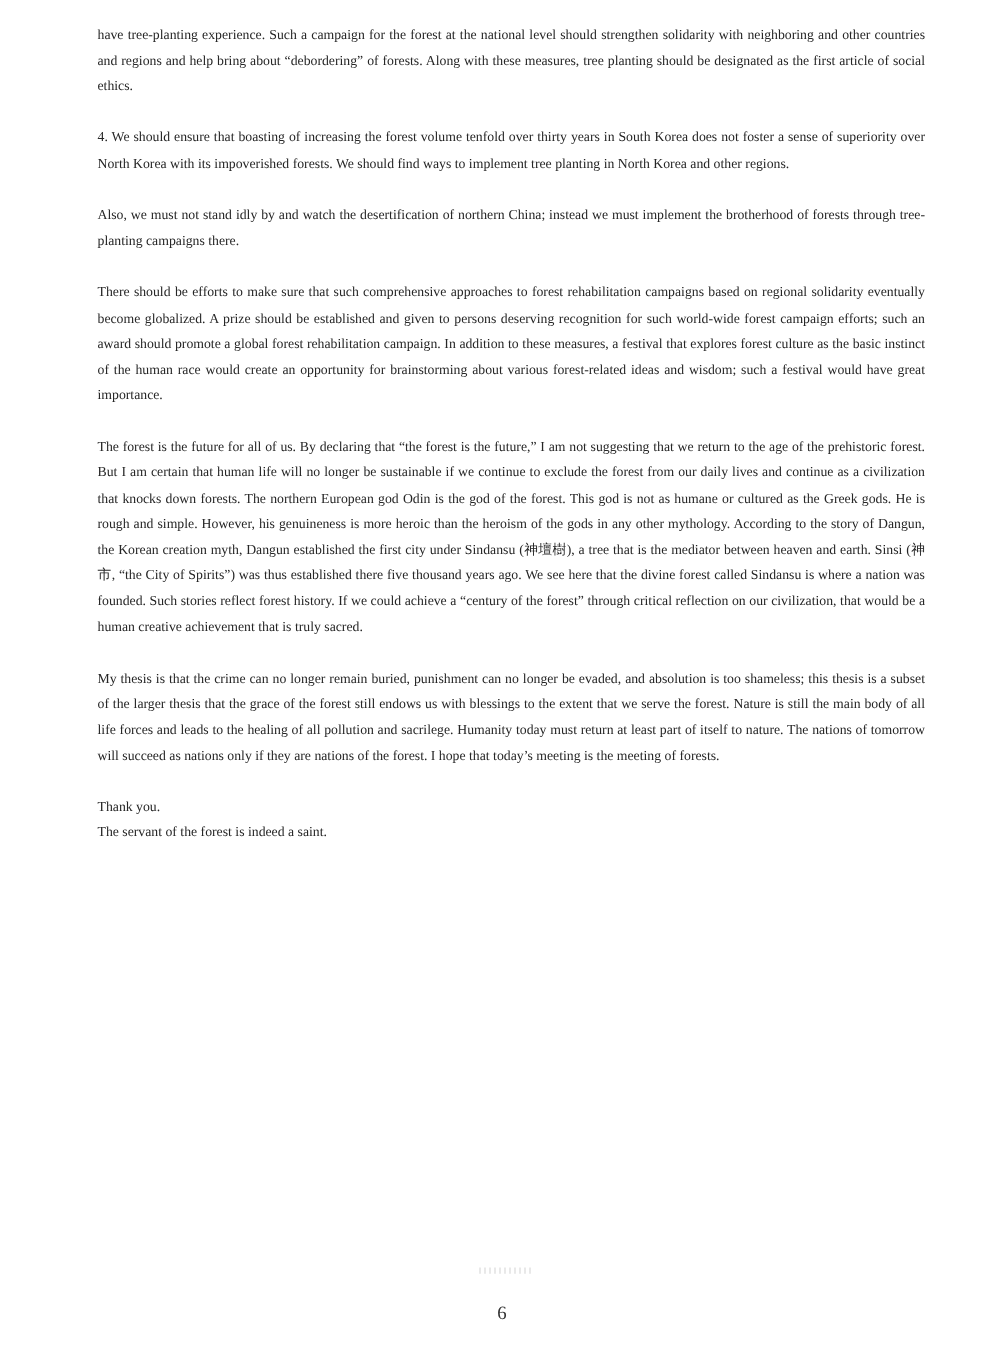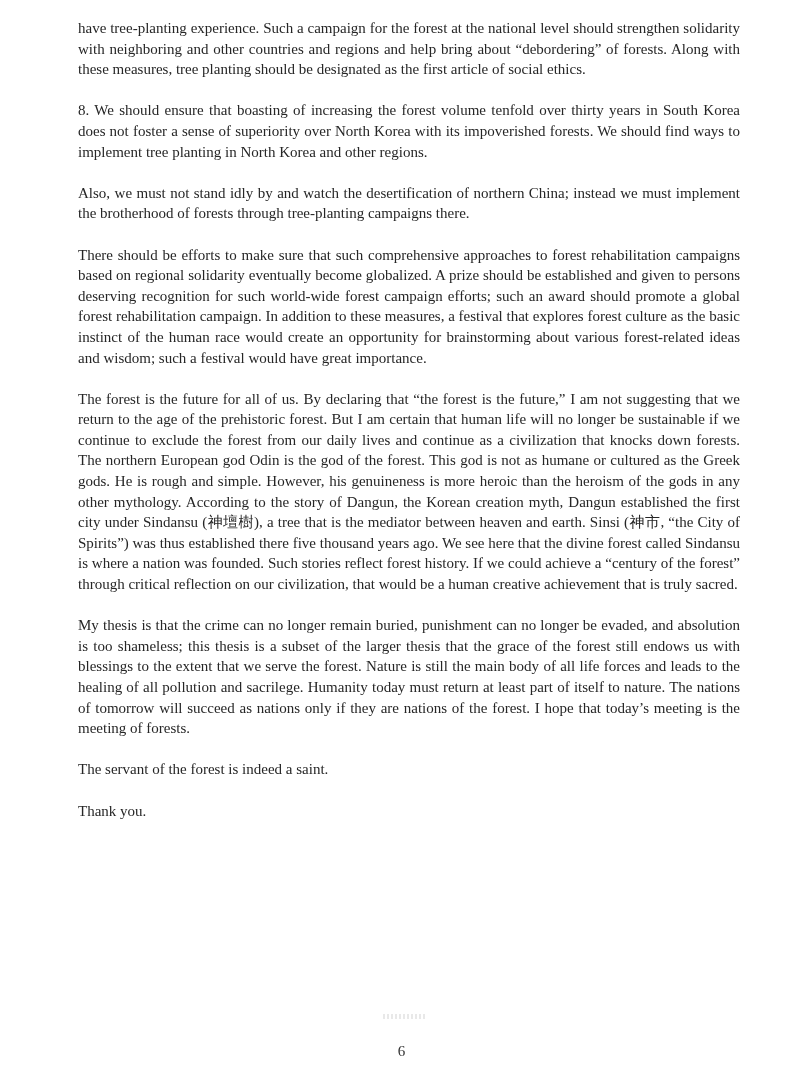--- a/index.html
+++ b/index.html
@@ -13,21 +13,21 @@
       position: relative;
       overflow: hidden;
       font-family: "Liberation Serif", "DejaVu Serif", serif;
       color: #262626;
     }
     .page {
       position: absolute;
       left: 78px;
       top: 18px;
       width: 662px;
-      font-size: 15px;
+      font-size: 11px;
       line-height: 20.6px;
     }
     .para {
       margin: 0 0 20.6px 0;
       text-align: justify;
       text-align-last: left;
     }
     .para.last { margin-bottom: 0; }
     .ital { }
     .page-number {
@@ -47,23 +47,23 @@
       height: 5px;
       background: repeating-linear-gradient(90deg, #e3e3e3 0 2px, transparent 2px 4px);
       opacity: 0.8;
     }
   </style>
 </head>
 <body>
 
 <div class="page">
   <p class="para">have tree-planting experience. Such a campaign for the forest at the national level should strengthen solidarity with neighboring and other countries and regions and help bring about “debordering” of forests. Along with these measures, tree planting should be designated as the first article of social ethics.</p>
-  <p class="para">8. We should ensure that boasting of increasing the forest volume tenfold over thirty years in South Korea does not foster a sense of superiority over North Korea with its impoverished forests. We should find ways to implement tree planting in North Korea and other regions.</p>
+  <p class="para">4. We should ensure that boasting of increasing the forest volume tenfold over thirty years in South Korea does not foster a sense of superiority over North Korea with its impoverished forests. We should find ways to implement tree planting in North Korea and other regions.</p>
   <p class="para">Also, we must not stand idly by and watch the desertification of northern China; instead we must implement the brotherhood of forests through tree-planting campaigns there.</p>
   <p class="para">There should be efforts to make sure that such comprehensive approaches to forest rehabilitation campaigns based on regional solidarity eventually become globalized. A prize should be established and given to persons deserving recognition for such world-wide forest campaign efforts; such an award should promote a global forest rehabilitation campaign. In addition to these measures, a festival that explores forest culture as the basic instinct of the human race would create an opportunity for brainstorming about various forest-related ideas and wisdom; such a festival would have great importance.</p>
   <p class="para"><span>The forest is the future for all of us. By declaring that “the forest is the future,” I am not suggesting that we return to the age of the prehistoric forest. But I am certain that human life will no longer be sustainable if we continue to exclude the forest from our daily lives and continue as a civilization that knocks down forests. The northern European god Odin is the god of the forest. This god is not as humane or cultured as the Greek gods. He is rough and simple. However, his genuineness is more heroic than the heroism of the gods in any other mythology. According to the story of Dangun, the Korean creation myth, Dangun established the first city under </span><span class="ital">Sindansu</span><span> (神壇樹), a tree that is the mediator between heaven and earth. Sinsi (神市, “the City of Spirits”) was thus established there five thousand years ago. We see here that the divine forest called </span><span class="ital">Sindansu</span><span> is where a nation was founded. Such stories reflect forest history. If we could achieve a “century of the forest” through critical reflection on our civilization, that would be a human creative achievement that is truly sacred.</span></p>
   <p class="para">My thesis is that the crime can no longer remain buried, punishment can no longer be evaded, and absolution is too shameless; this thesis is a subset of the larger thesis that the grace of the forest still endows us with blessings to the extent that we serve the forest. Nature is still the main body of all life forces and leads to the healing of all pollution and sacrilege. Humanity today must return at least part of itself to nature. The nations of tomorrow will succeed as nations only if they are nations of the forest. I hope that today’s meeting is the meeting of forests.</p>
+  <p class="para last">Thank you.</p>
   <p class="para">The servant of the forest is indeed a saint.</p>
-  <p class="para last">Thank you.</p>
 </div>
 
 <div class="smudge"></div>
 <div class="page-number">6</div>
 
 </body></html>

